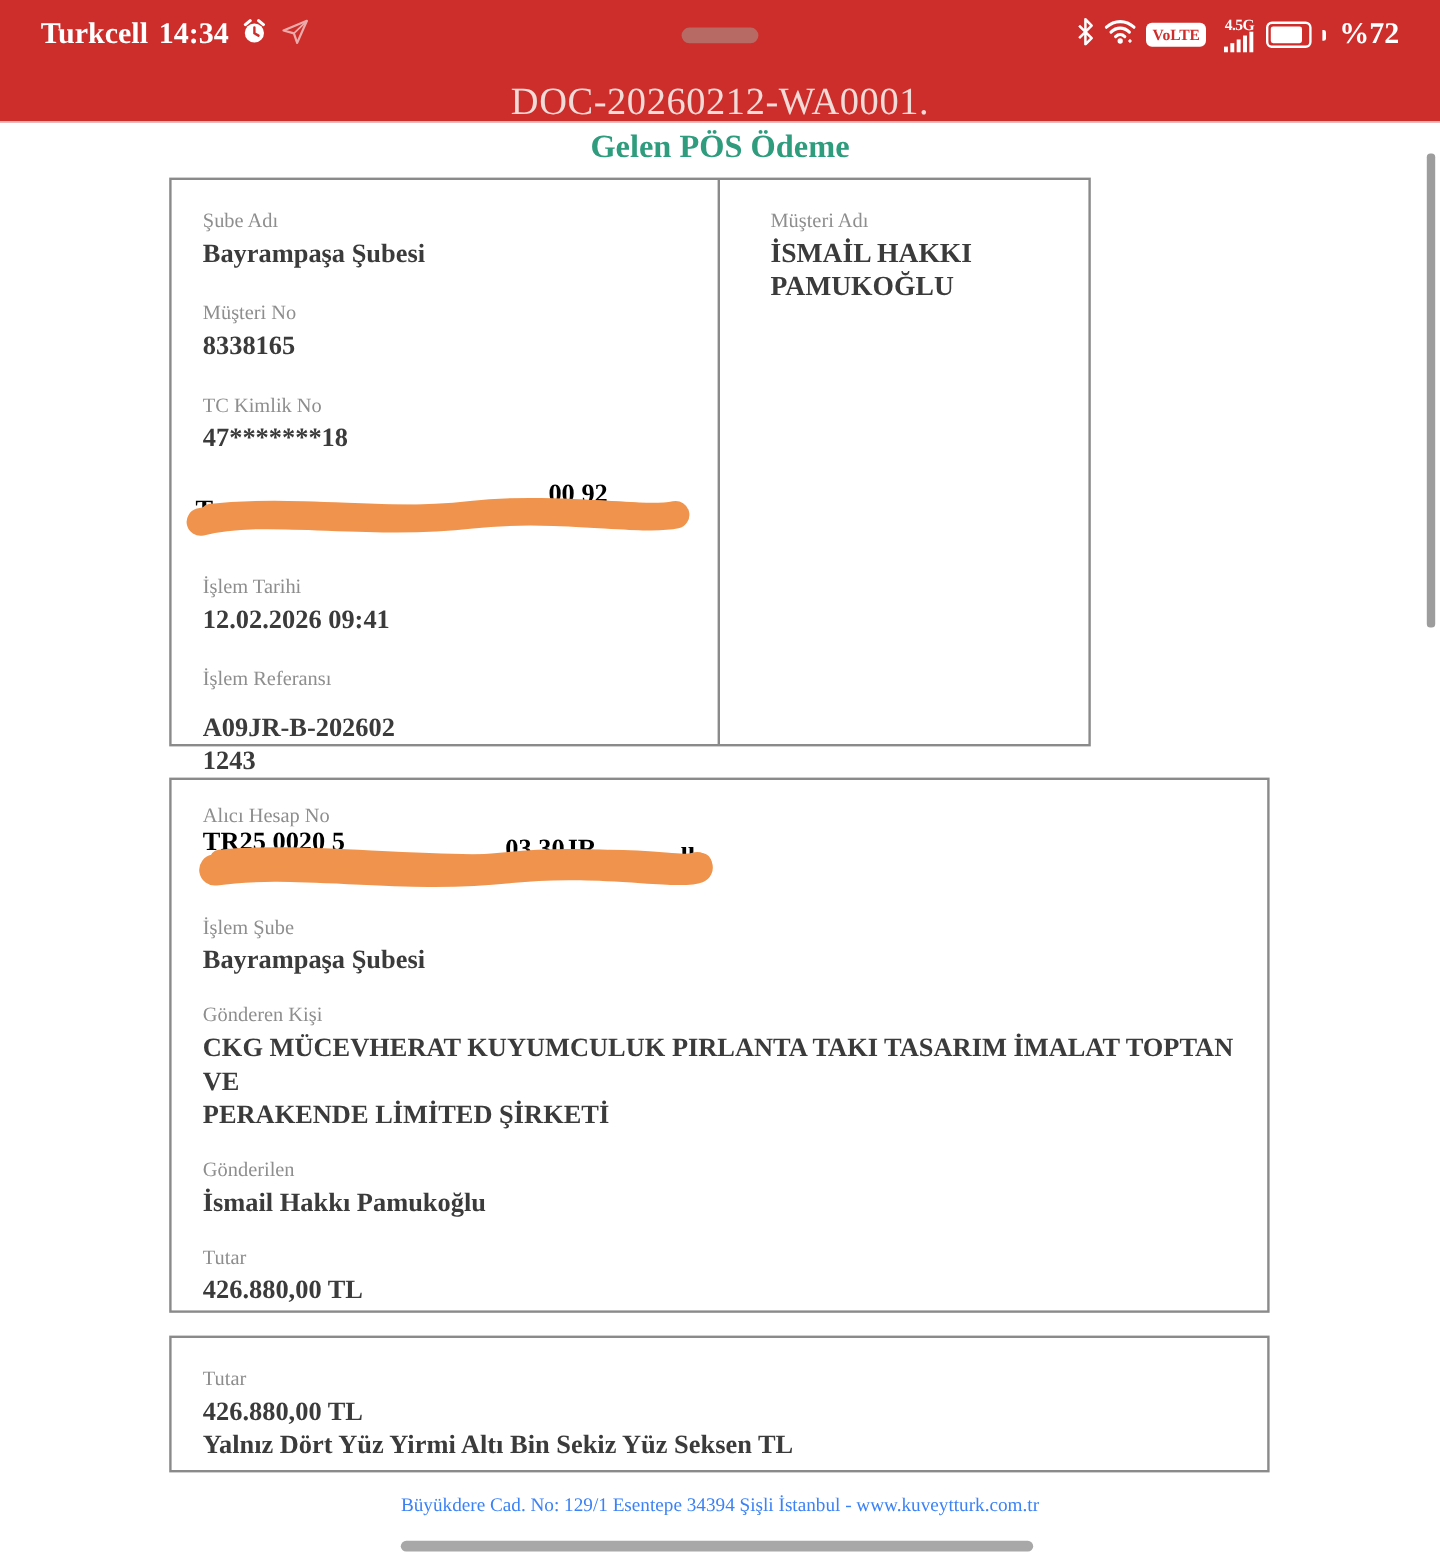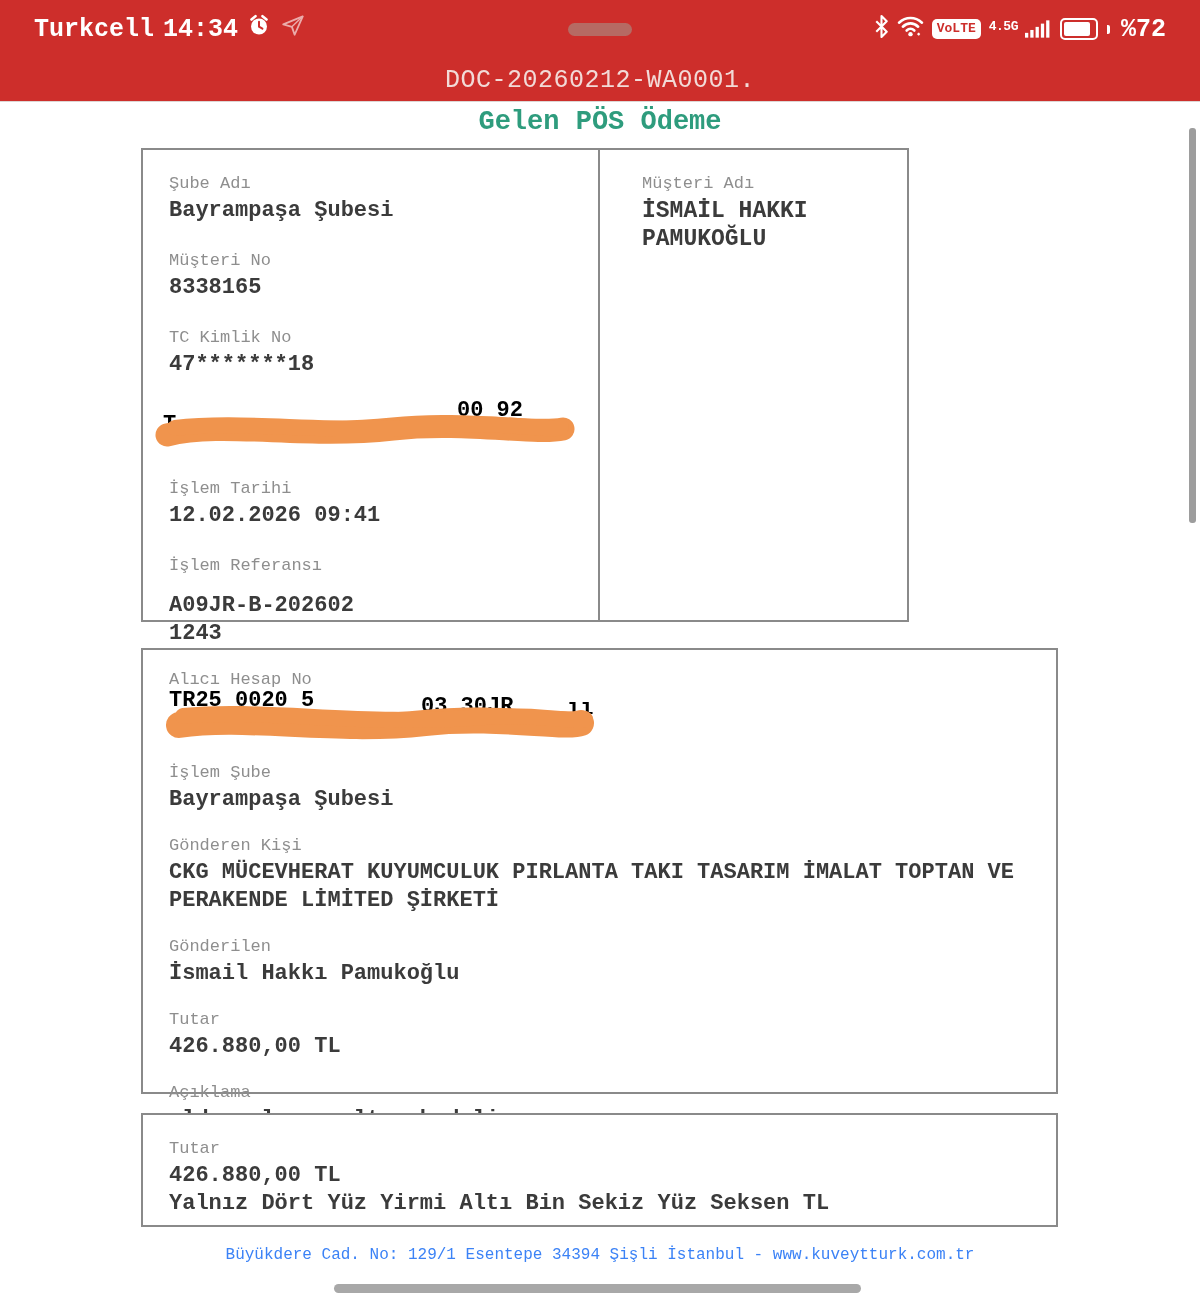--- a/index.html
+++ b/index.html
@@ -1,32 +1,32 @@
 <!DOCTYPE html>
 <html><head>
 <meta charset="utf-8">
 <style>
   html,body{margin:0;padding:0;background:#ffffff;}
   #screen{position:relative;width:1200px;height:1306px;background:#ffffff;overflow:hidden;
-          font-family:Liberation Mono, monospace;}
+          font-family:Liberation Serif, serif;}
 
   
   .topbar{position:absolute;left:0;top:0;width:1200px;height:101px;background:#cd2e2b;
           border-bottom:1px solid #ddd6d4;}
   .statusrow{position:absolute;left:0;top:10px;width:1200px;height:38px;display:flex;
              align-items:center;justify-content:space-between;padding:0 34px;box-sizing:border-box;}
   .status-left{display:flex;align-items:center;gap:9px;color:#fff;font-size:25px;font-weight:bold;}
   .status-right{display:flex;align-items:center;gap:8px;color:#fff;}
   .cutout{position:absolute;left:568px;top:23px;width:64px;height:13px;border-radius:7px;background:#b66a63;}
   .doc-title{position:absolute;left:0;top:66px;width:1200px;text-align:center;color:#f2dad7;
-             font-size:25px;letter-spacing:0.5px;}
+             font-size:32px;letter-spacing:0.5px;}
 
   .volte{background:#ffffff;color:#cd2e2b;font-size:13px;font-weight:bold;border-radius:5px;
          padding:3px 5px;line-height:14px;}
-  .net{display:inline-flex;flex-direction:row;align-items:flex-start;}
+  .net{display:inline-flex;flex-direction:column;align-items:flex-end;}
   .net-label{font-size:13px;font-weight:bold;line-height:12px;letter-spacing:-0.5px;}
   .net-bars{margin-left:7px;margin-top:-1px;}
   .battery{display:inline-block;width:34px;height:18px;border:2.5px solid #fff;border-radius:5px;
            position:relative;margin-left:2px;}
   .battery-fill{position:absolute;left:2px;top:2px;bottom:2px;width:76%;background:#fff;border-radius:2px;}
   .battery-tip{display:inline-block;width:3px;height:9px;background:#fff;border-radius:0 2px 2px 0;margin-left:1px;}
   .batt-pct{font-size:25px;font-weight:bold;color:#fff;margin-left:3px;}
 
   
   .heading{position:absolute;left:0;top:107px;width:1200px;text-align:center;color:#2e9c7d;

